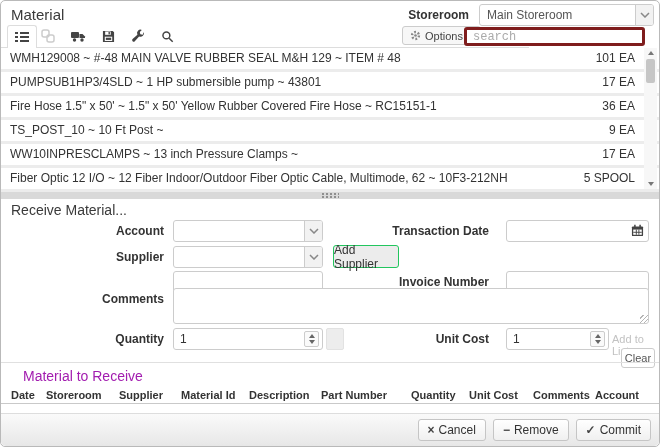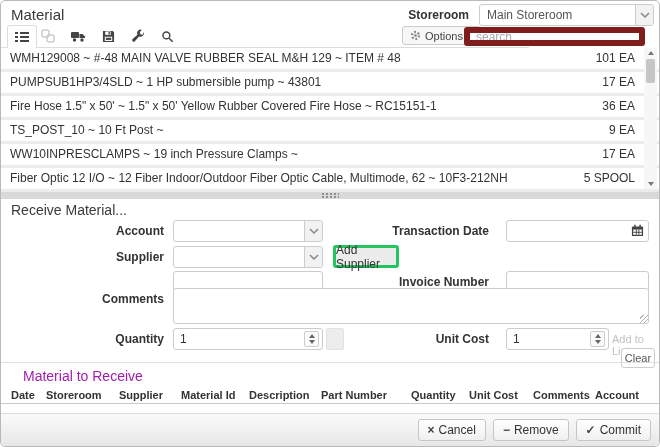--- a/index.html
+++ b/index.html
@@ -23,22 +23,22 @@
   .tab-selected { position:absolute; left:6px; top:0; width:30px; height:23px; background:#fff;
                   border:1px solid #ddd; border-bottom:none; border-radius:3px 3px 0 0; box-sizing:border-box;
                   display:flex; align-items:center; justify-content:center; z-index:2; }
   .tbi { position:absolute; top:4px; width:16px; height:14px; display:flex; align-items:center; justify-content:center; }
   .options-btn { position:absolute; left:401px; top:1px; height:19px; padding:0 7px; box-sizing:border-box;
                  border:1px solid #ccc; border-radius:3px; background:#f7f7f7; font-size:11px; color:#444;
                  display:inline-flex; align-items:center; gap:4px; }
   .caret { width:0; height:0; border-left:3px solid transparent; border-right:3px solid transparent;
            border-top:4px solid #555; }
   .search-input { position:absolute; left:463px; top:2px; width:181px; height:19px; box-sizing:border-box;
-                  border:6px solid #7f1d1d; border-radius:3px; font-size:12px; padding:0 6px; color:#333;
-                  font-family:Liberation Sans, sans-serif; }
+                  border:3px solid #7f1d1d; border-radius:3px; font-size:12px; padding:0 6px; color:#333;
+                  font-family:Liberation Mono, monospace; }
   .search-input::placeholder { color:#aaa; }
 
   
   .mat-list { position:absolute; left:0; top:47px; width:658px; }
   .mat-row { height:21px; line-height:21px; border-bottom:3px solid #ececec; font-size:12px;
              padding:0 24px 0 9px; display:flex; justify-content:space-between; background:#fff; }
   .mat-row .mtext { white-space:nowrap; overflow:hidden; }
   .mat-row .mqty { white-space:nowrap; margin-left:10px; }
   .vscroll { position:absolute; right:2px; top:47px; width:13px; height:141px; background:#f7f7f7; }
   .vs-arrow { position:absolute; left:0; width:13px; height:10px; display:flex; align-items:center; justify-content:center; }
@@ -51,21 +51,21 @@
               display:flex; align-items:center; justify-content:center; }
   .grip { width:17px; height:5px;
           background:radial-gradient(circle at 1px 1px, #8f8f8f 0.9px, transparent 1.2px);
           background-size:4px 3px; }
 
   
   .rm-heading { position:absolute; left:10px; top:201px; font-size:14px; color:#3a3a3a; }
   .flabel { position:absolute; width:110px; text-align:right; font-size:12px; font-weight:bold; color:#333; }
   .tinput { position:absolute; box-sizing:border-box; border:1px solid #ccc; border-radius:3px;
             font-size:12px; padding:0 6px; color:#333; background:#fff; font-family:"Liberation Sans", sans-serif; }
-  .btn-gray { position:absolute; box-sizing:border-box; border:3px solid #22c55e; border-radius:3px;
+  .btn-gray { position:absolute; box-sizing:border-box; border:1px solid #22c55e; border-radius:3px;
               background:#ececec; font-size:12px; color:#333; display:flex; align-items:center; justify-content:center; }
   .comments-area { position:absolute; left:172px; top:287px; width:476px; height:36px; box-sizing:border-box;
                    border:1px solid #ccc; border-radius:3px; resize:none; font-family:"Liberation Sans", sans-serif;
                    font-size:12px; padding:3px 6px; }
   .resize-grip { position:absolute; left:639px; top:314px; width:8px; height:8px;
                  background:repeating-linear-gradient(135deg, transparent 0 2px, #b5b5b5 2px 3px); }
   .spinner { padding-right:22px; }
   .spin-box { position:absolute; width:15px; height:16px; box-sizing:border-box; border:1px solid #ccc;
               border-radius:2px; background:#fafafa; display:flex; flex-direction:column; align-items:center;
               justify-content:center; gap:2px; }
@@ -188,21 +188,21 @@
     </div>
     <div class="mat-row">
       <span class="mtext">Fire Hose 1.5" x 50' ~ 1.5" x 50' Yellow Rubber Covered Fire Hose ~ RC15151-1</span>
       <span class="mqty">36 EA</span>
     </div>
     <div class="mat-row">
       <span class="mtext">TS_POST_10 ~ 10 Ft Post ~</span>
       <span class="mqty">9 EA</span>
     </div>
     <div class="mat-row">
-      <span class="mtext">WW10INPRESCLAMPS ~ 19 inch Pressure Clamps ~</span>
+      <span class="mtext">WW10INPRESCLAMPS ~ 13 inch Pressure Clamps ~</span>
       <span class="mqty">17 EA</span>
     </div>
     <div class="mat-row">
       <span class="mtext">Fiber Optic 12 I/O ~ 12 Fiber Indoor/Outdoor Fiber Optic Cable, Multimode, 62 ~ 10F3-212NH</span>
       <span class="mqty">5 SPOOL</span>
     </div>
   </div>
   <div class="vscroll">
     <span class="vs-arrow" style="top:0;">
         <span class="tri-up-s"></span>

